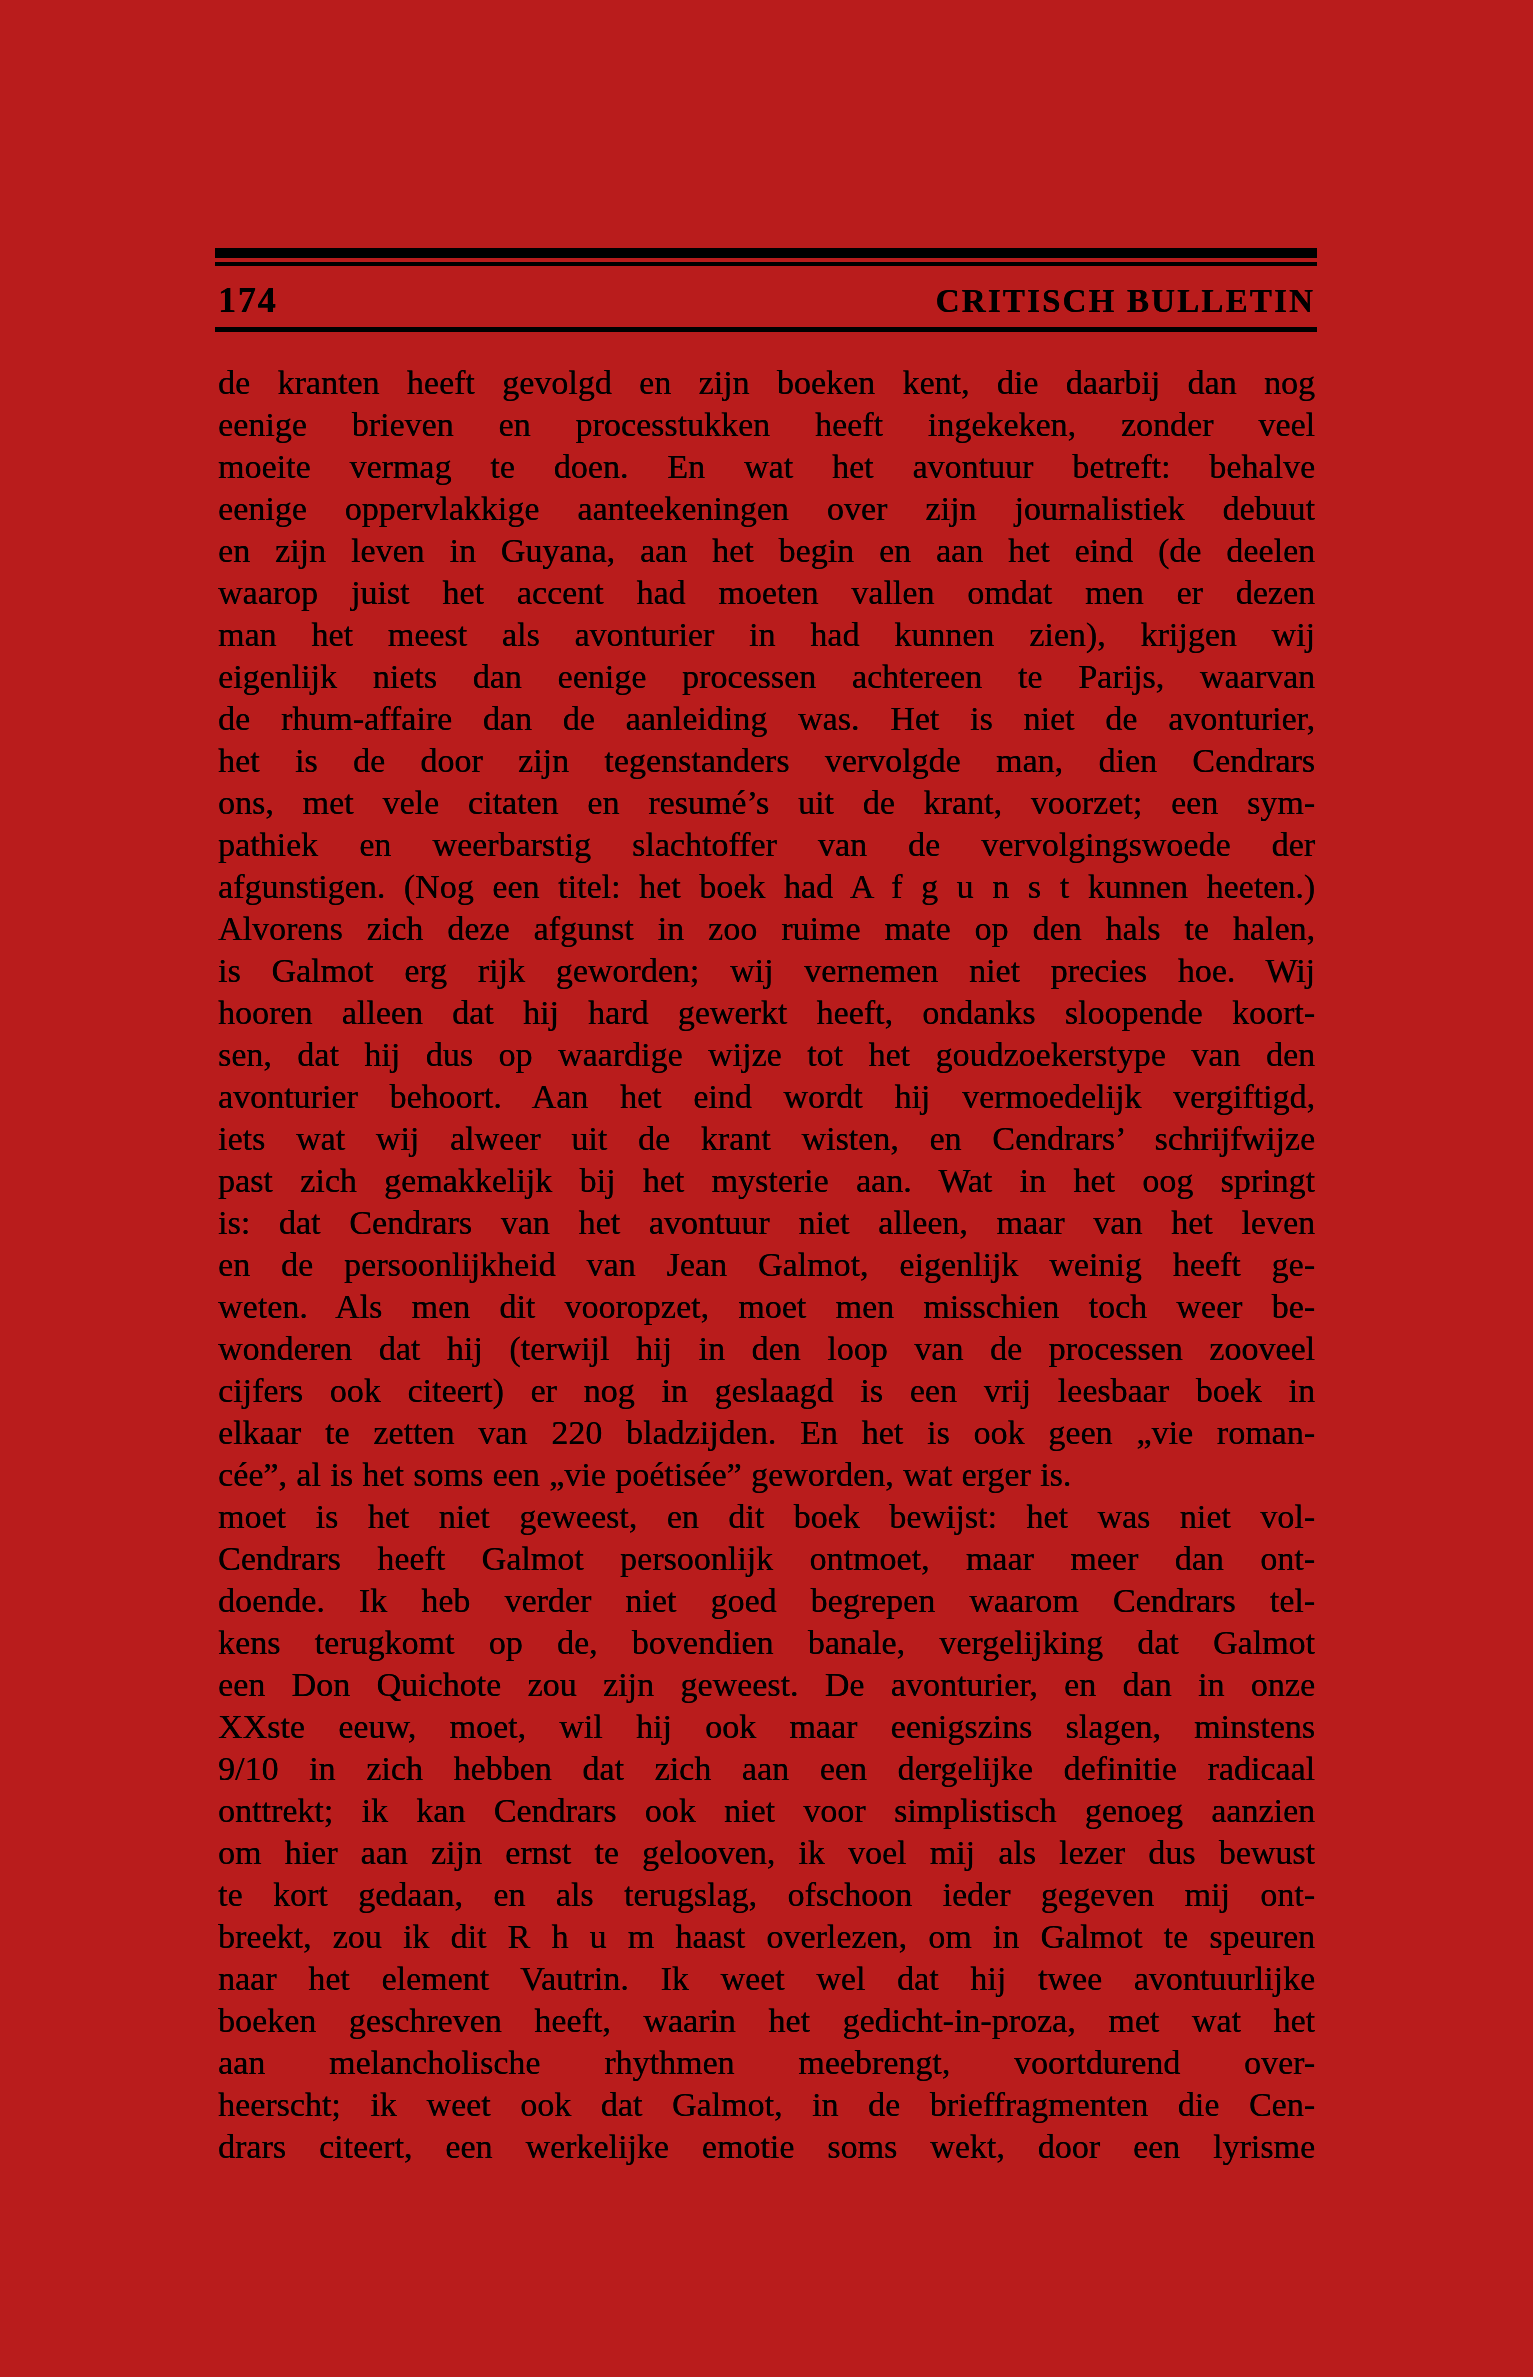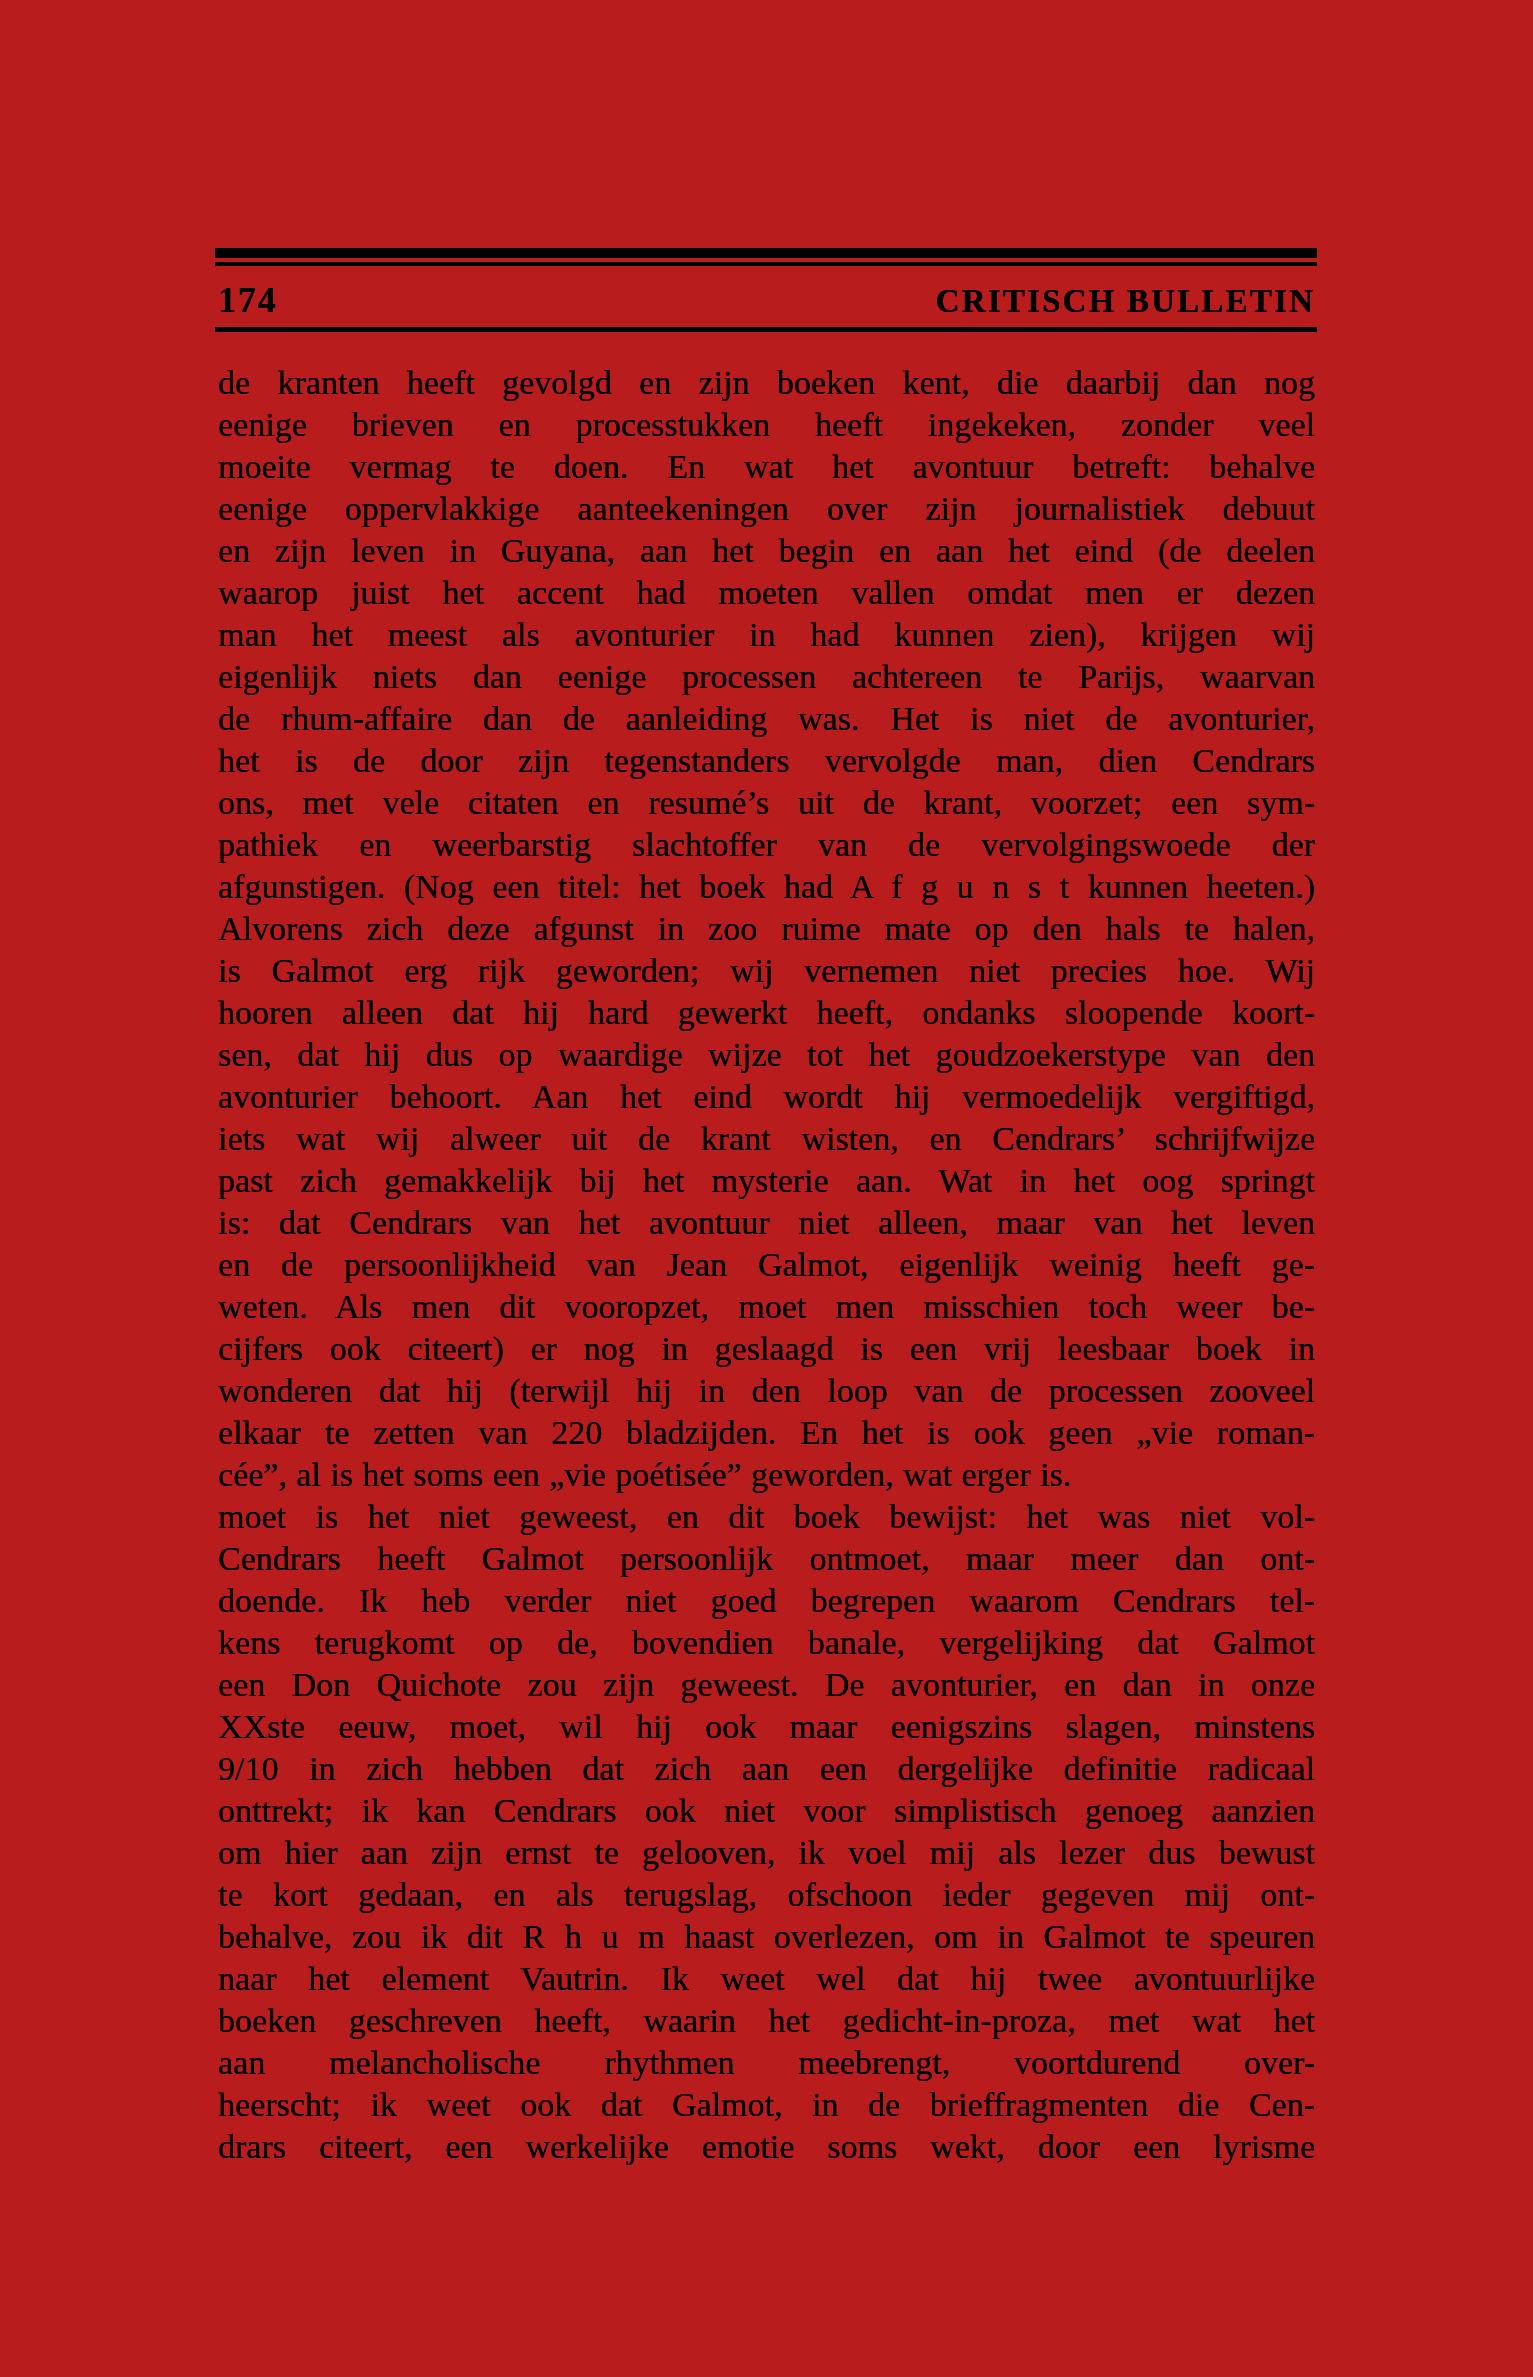--- a/index.html
+++ b/index.html
@@ -107,35 +107,35 @@
       <div class="line">Alvorens zich deze afgunst in zoo ruime mate op den hals te halen,</div>
       <div class="line">is Galmot erg rijk geworden; wij vernemen niet precies hoe. Wij</div>
       <div class="line">hooren alleen dat hij hard gewerkt heeft, ondanks sloopende koort-</div>
       <div class="line">sen, dat hij dus op waardige wijze tot het goudzoekerstype van den</div>
       <div class="line">avonturier behoort. Aan het eind wordt hij vermoedelijk vergiftigd,</div>
       <div class="line">iets wat wij alweer uit de krant wisten, en Cendrars’ schrijfwijze</div>
       <div class="line">past zich gemakkelijk bij het mysterie aan. Wat in het oog springt</div>
       <div class="line">is: dat Cendrars van het avontuur niet alleen, maar van het leven</div>
       <div class="line">en de persoonlijkheid van Jean Galmot, eigenlijk weinig heeft ge-</div>
       <div class="line">weten. Als men dit vooropzet, moet men misschien toch weer be-</div>
+      <div class="line">wonderen dat hij (terwijl hij in den loop van de processen zooveel</div>
       <div class="line">cijfers ook citeert) er nog in geslaagd is een vrij leesbaar boek in</div>
-      <div class="line">wonderen dat hij (terwijl hij in den loop van de processen zooveel</div>
       <div class="line">elkaar te zetten van 220 bladzijden. En het is ook geen „vie roman-</div>
       <div class="line para-end">cée”, al is het soms een „vie poétisée” geworden, wat erger is.</div>
       <div class="line">moet is het niet geweest, en dit boek bewijst: het was niet vol-</div>
       <div class="line">Cendrars heeft Galmot persoonlijk ontmoet, maar meer dan ont-</div>
       <div class="line">doende. Ik heb verder niet goed begrepen waarom Cendrars tel-</div>
       <div class="line">kens terugkomt op de, bovendien banale, vergelijking dat Galmot</div>
       <div class="line">een Don Quichote zou zijn geweest. De avonturier, en dan in onze</div>
       <div class="line">XXste eeuw, moet, wil hij ook maar eenigszins slagen, minstens</div>
       <div class="line">9/10 in zich hebben dat zich aan een dergelijke definitie radicaal</div>
       <div class="line">onttrekt; ik kan Cendrars ook niet voor simplistisch genoeg aanzien</div>
       <div class="line">om hier aan zijn ernst te gelooven, ik voel mij als lezer dus bewust</div>
       <div class="line">te kort gedaan, en als terugslag, ofschoon ieder gegeven mij ont-</div>
-      <div class="line">behalve, zou ik dit R h u m haast overlezen, om in Galmot te speuren</div>
+      <div class="line">breekt, zou ik dit R h u m haast overlezen, om in Galmot te speuren</div>
       <div class="line">naar het element Vautrin. Ik weet wel dat hij twee avontuurlijke</div>
       <div class="line">boeken geschreven heeft, waarin het gedicht-in-proza, met wat het</div>
       <div class="line">aan melancholische rhythmen meebrengt, voortdurend over-</div>
       <div class="line">heerscht; ik weet ook dat Galmot, in de brieffragmenten die Cen-</div>
       <div class="line">drars citeert, een werkelijke emotie soms wekt, door een lyrisme</div>
     </div>
 
 </div>
 
 

